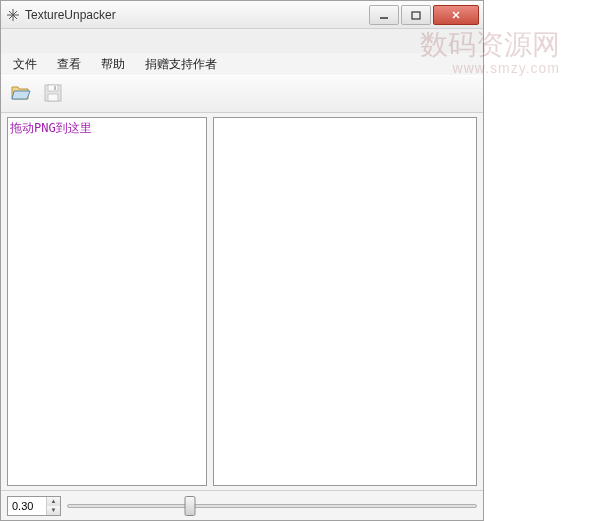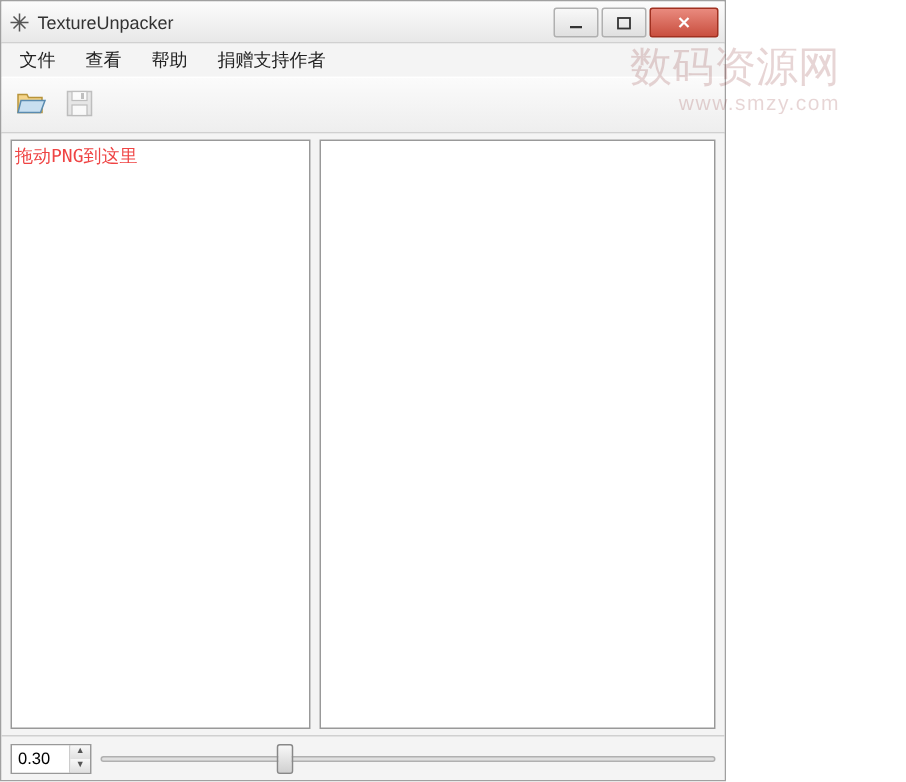--- a/index.html
+++ b/index.html
@@ -62,20 +62,21 @@
       width: 46px;
     }
     .win-btn.close svg { stroke: #fff; }
     .menubar {
       height: 22px;
       background: #f4f4f4;
       display: flex;
       align-items: center;
       padding: 0 4px;
       gap: 4px;
+      margin-top: 24px;
     }
     .menu-item {
       padding: 2px 8px;
       color: #222;
       cursor: pointer;
       font-size: 12px;
     }
     .toolbar {
       height: 38px;
       background: linear-gradient(to bottom, #fbfbfb, #eeeeee);
@@ -115,21 +116,21 @@
       width: 200px;
       height: 100%;
       padding: 2px;
     }
     .right-panel {
       flex: 1;
       height: 100%;
     }
     .drop-hint {
       font-size: 12px;
-      color: #ef4444;
+      color: #a21caf;
       font-family: "SimSun", monospace;
     }
     .statusbar {
       height: 30px;
       background: #f4f4f4;
       border-top: 1px solid #d0d0d0;
       display: flex;
       align-items: center;
       padding: 0 6px;
       gap: 6px;

